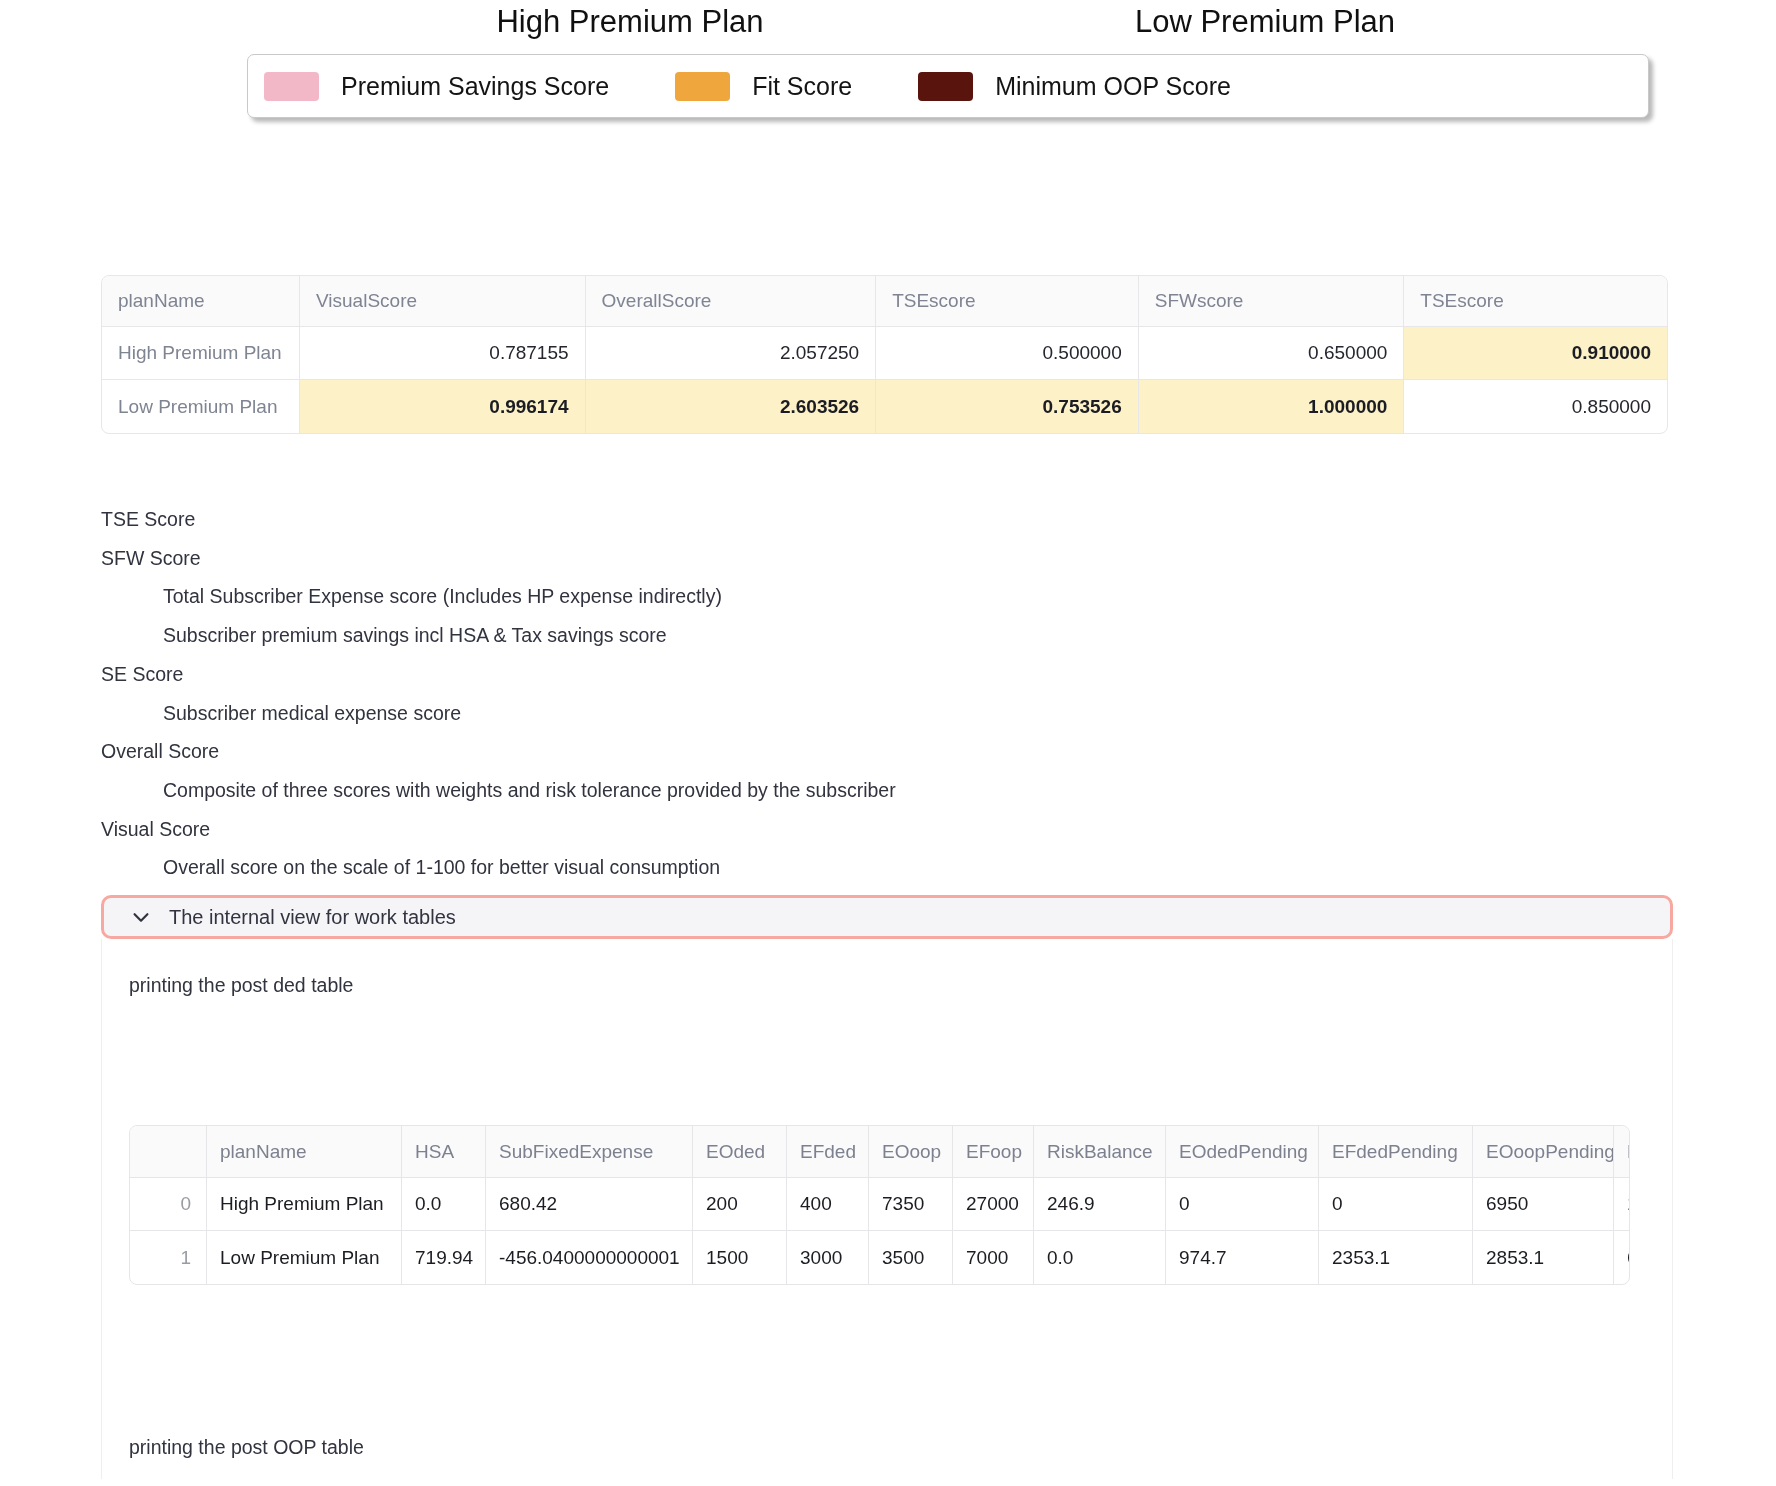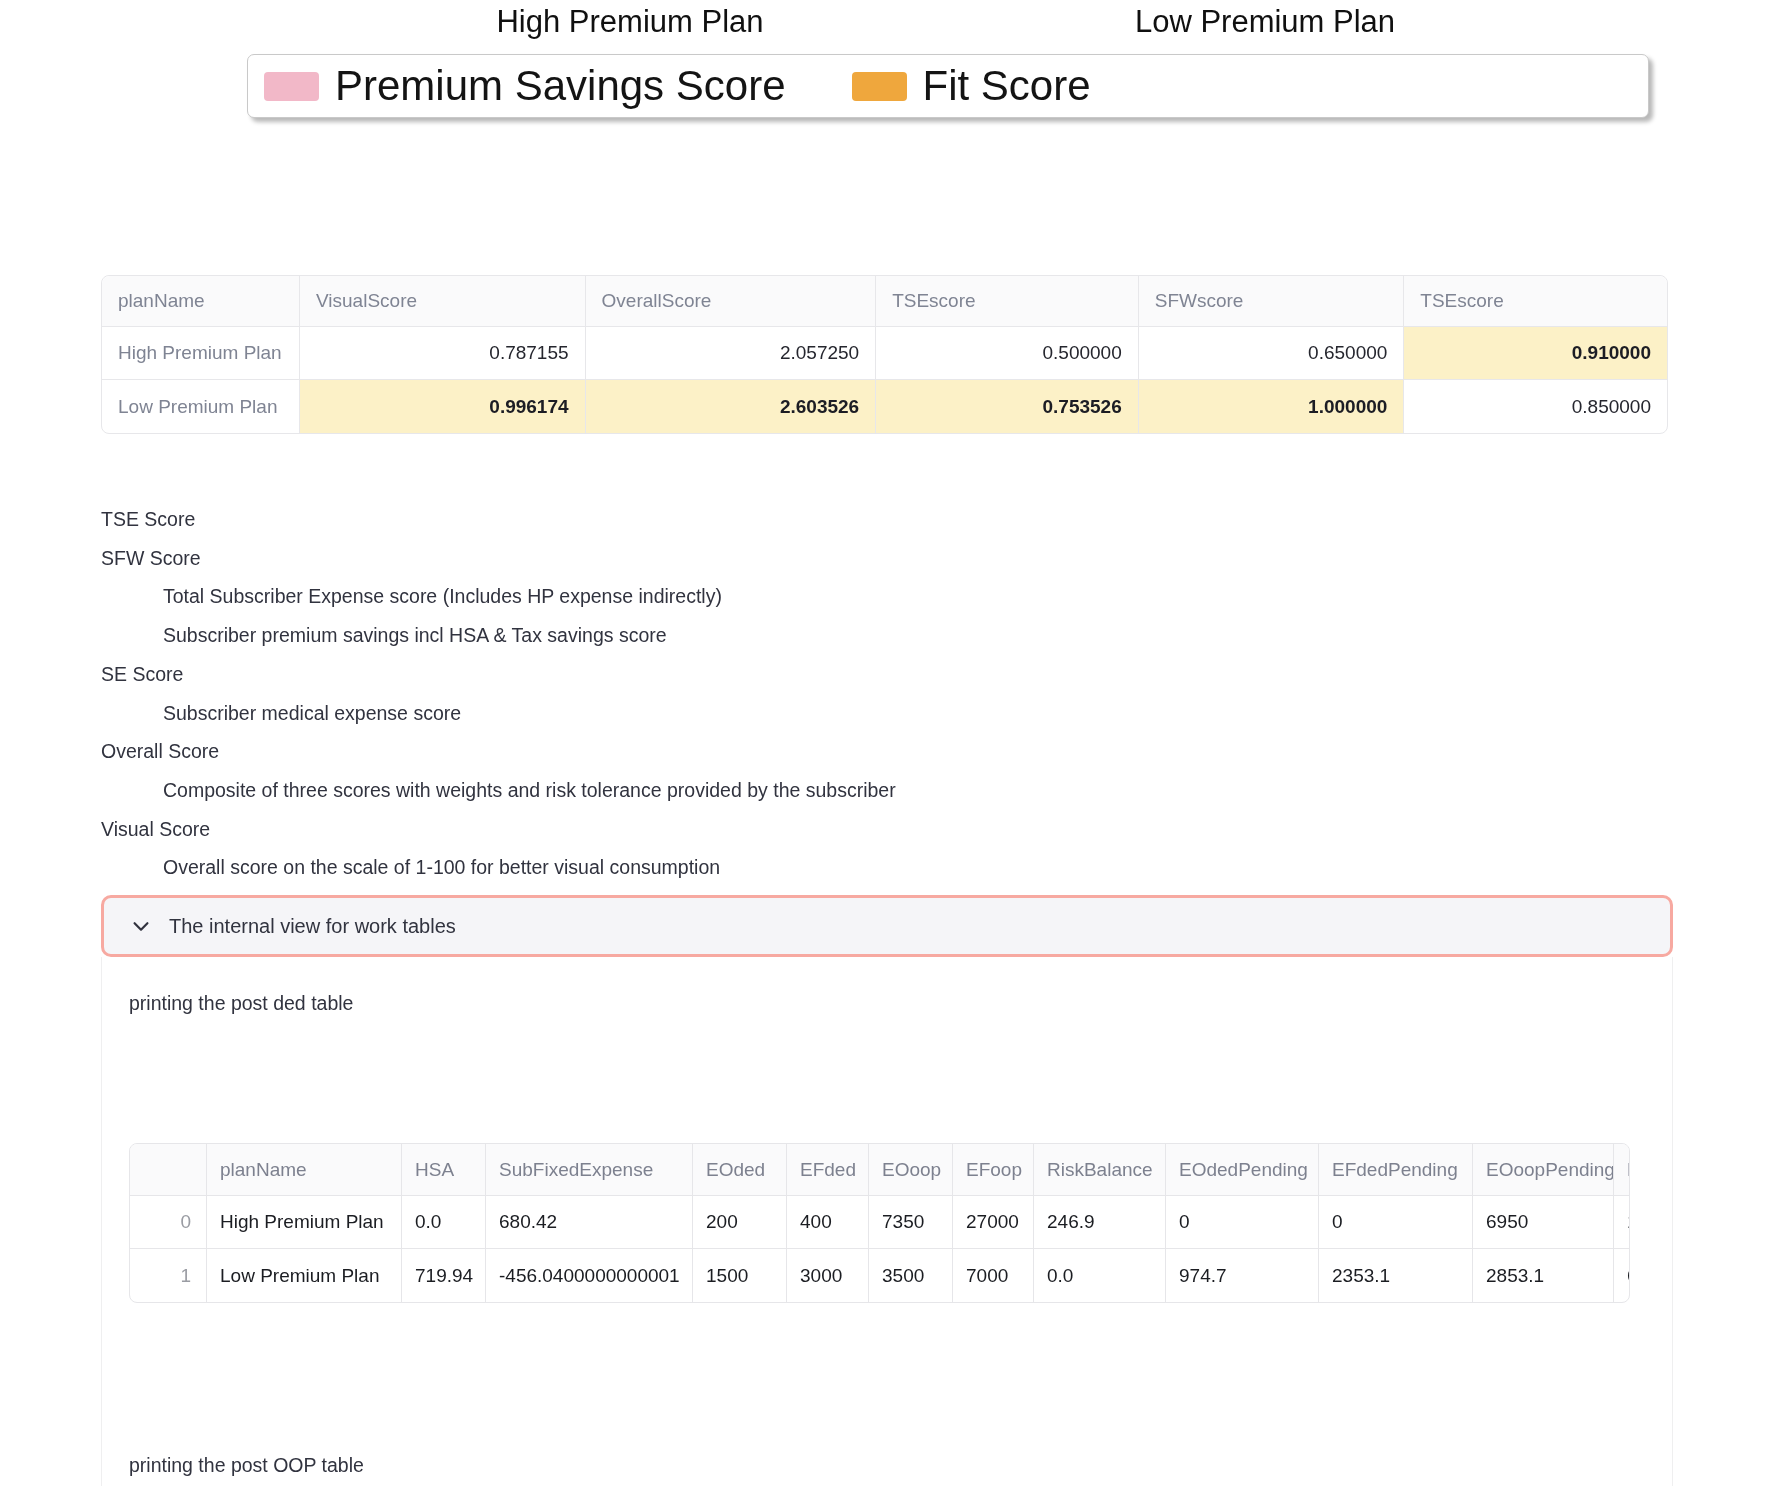--- a/index.html
+++ b/index.html
@@ -25,21 +25,21 @@
   .facet-title.t2 { left:1035px; }
   .legend {
     position:absolute; left:247px; top:54px; width:1402px; height:64px;
     background:#ffffff; border:1px solid #c9c9c9; border-radius:7px;
     box-shadow:4px 4px 4px rgba(0,0,0,0.28);
     display:flex; align-items:center; padding:0 16px;
   }
   .legend-item { display:flex; align-items:center; }
   .legend-item + .legend-item { margin-left:66px; }
   .swatch { width:55px; height:29px; border-radius:4px; flex:0 0 auto; }
-  .legend-label { margin-left:16px; font-size:42px; font-weight:500; color:#141414; white-space:nowrap; }
+  .legend-label { margin-left:22px; font-size:25px; font-weight:500; color:#141414; white-space:nowrap; }
 
   
   .score-table {
     margin:145px 0 0 101px; width:1567px;
     border-collapse:separate; border-spacing:0;
     border:1px solid #e7e7ea; border-radius:8px;
     font-size:19px;
   }
   .score-table th, .score-table td {
     border-right:1px solid #e7e7ea; border-bottom:1px solid #e7e7ea;
@@ -58,21 +58,21 @@
   .score-table td.hl   { font-weight:700; color:#1c1d24; }
 
   
   .defs { margin:66px 0 0 101px; }
   .def-line { line-height:38.7px; font-size:19.5px; color:#31333f; }
   .def-desc { padding-left:62px; }
 
   
   .expander { margin:8px 0 0 101px; width:1572px; }
   .expander-header {
-    height:62px; border:3px solid #f7a9a1; border-radius:10px;
+    height:44px; border:3px solid #f7a9a1; border-radius:10px;
     background:#f5f5f8; display:flex; align-items:center;
     padding-left:26px; cursor:pointer;
   }
   .chev { width:22px; height:22px; flex:0 0 auto; }
   .expander-label { margin-left:17px; font-size:20px; color:#31333f; }
   .expander-body {
     border-left:1px solid rgba(49,51,63,0.08);
     border-right:1px solid rgba(49,51,63,0.08);
     padding:0 0 0 27px; min-height:540px;
   }
@@ -108,20 +108,24 @@
   <div class="facet-title t2">Low Premium Plan</div>
 
   <div class="legend">
     <div class="legend-item">
       <span class="swatch" style="background-color: rgb(242, 184, 200);"></span>
       <span class="legend-label">Premium Savings Score</span>
     </div>
     <div class="legend-item">
       <span class="swatch" style="background-color: rgb(239, 167, 61);"></span>
       <span class="legend-label">Fit Score</span>
+    </div>
+    <div class="legend-item">
+      <span class="swatch" style="background-color: rgb(90, 20, 14);"></span>
+      <span class="legend-label">Minimum OOP Score</span>
     </div>
   </div>
 </section>
 
 <table class="score-table">
   <colgroup>
     <col style="width:198px">
       <col style="width:286px">
       <col style="width:291px">
     <col style="width:263px">

